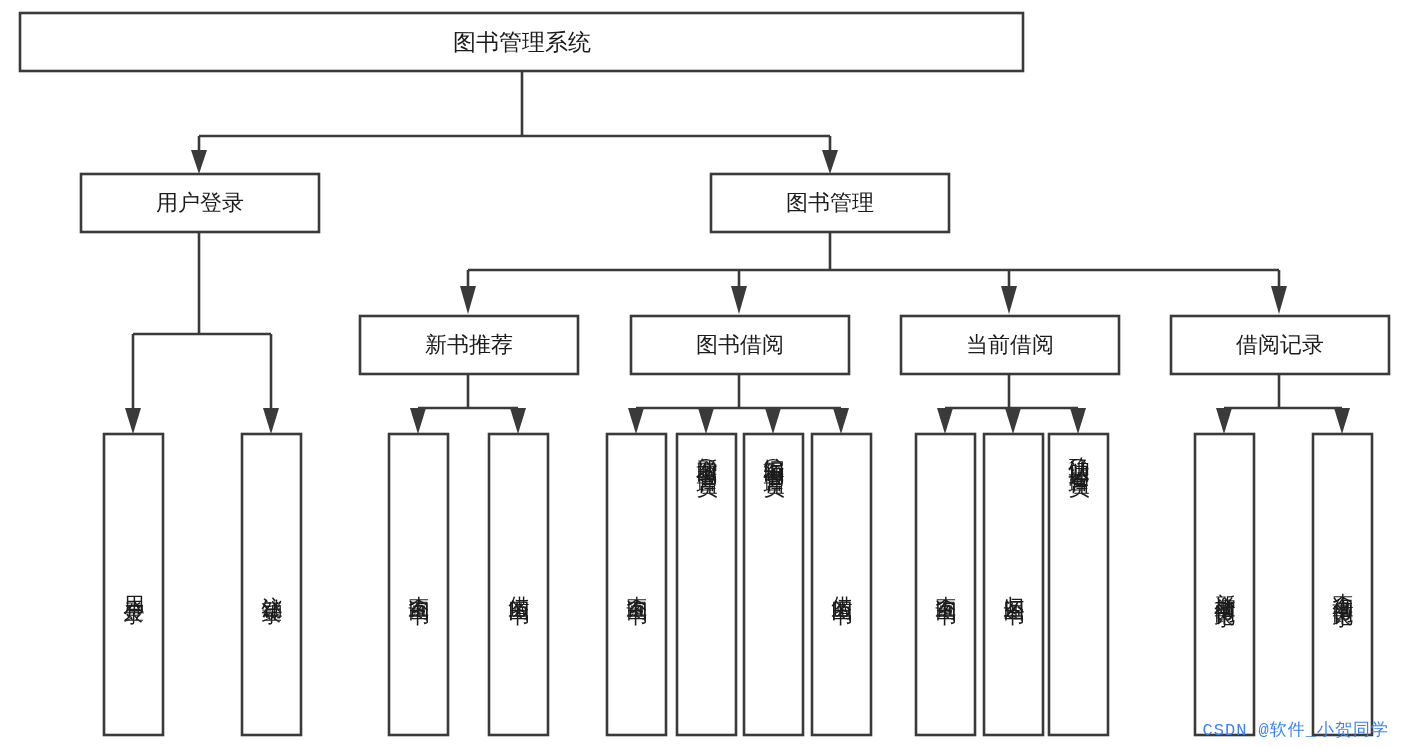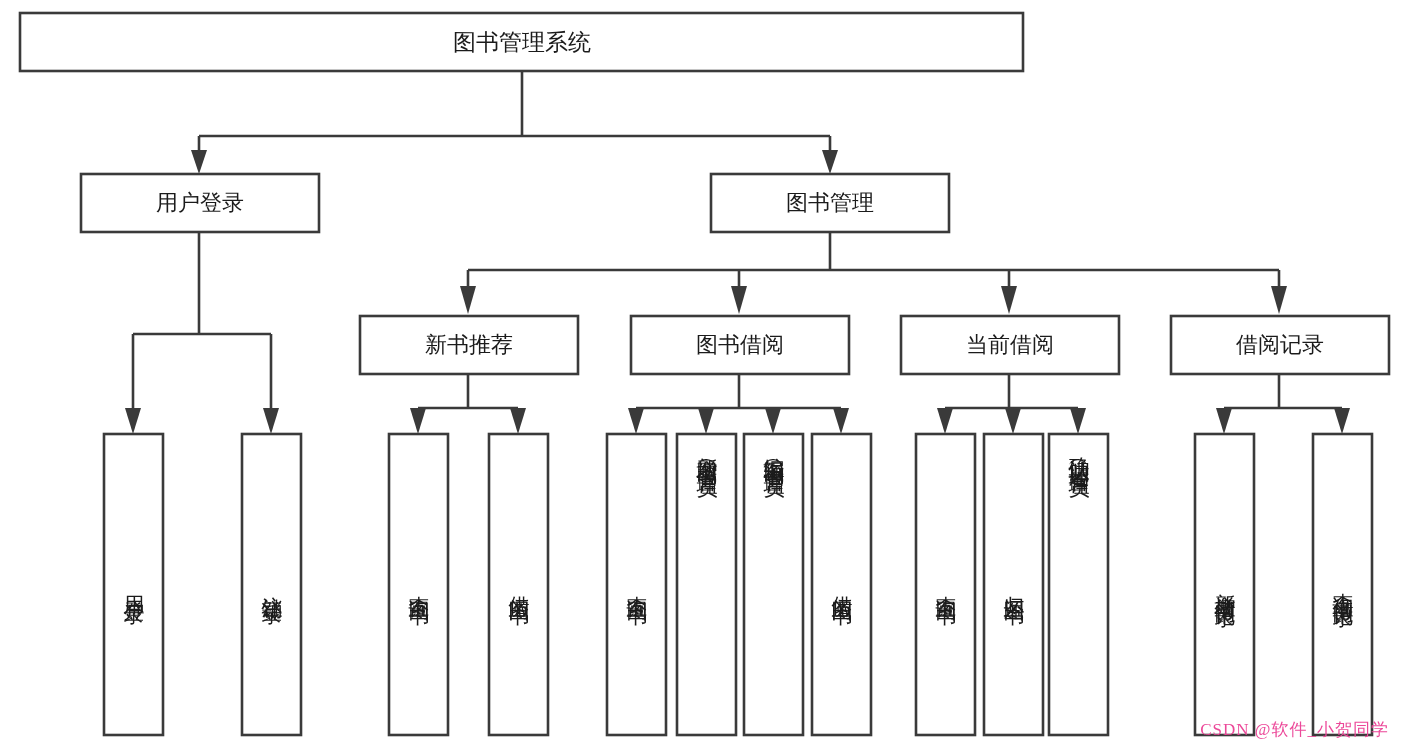--- a/index.html
+++ b/index.html
@@ -70,23 +70,23 @@
     font-size: 21px;
     line-height: 1.18;
     letter-spacing: 3px;
     color: #1b1b1b;
     white-space: nowrap;
   }
   .watermark {
     position: absolute;
     right: 16px;
     bottom: 6px;
-    font-family: Liberation Serif, serif;
+    font-family: Liberation Mono, monospace;
     font-size: 17px;
-    color: #ec4899;
+    color: #3b82f6;
     letter-spacing: 1px;
     user-select: none;
   }
 </style>
 </head>
 <body>
 
 <div id="diagram-root">
 
   <svg id="diagram-svg" viewBox="0 0 1405 747" xmlns="http://www.w3.org/2000/svg">

